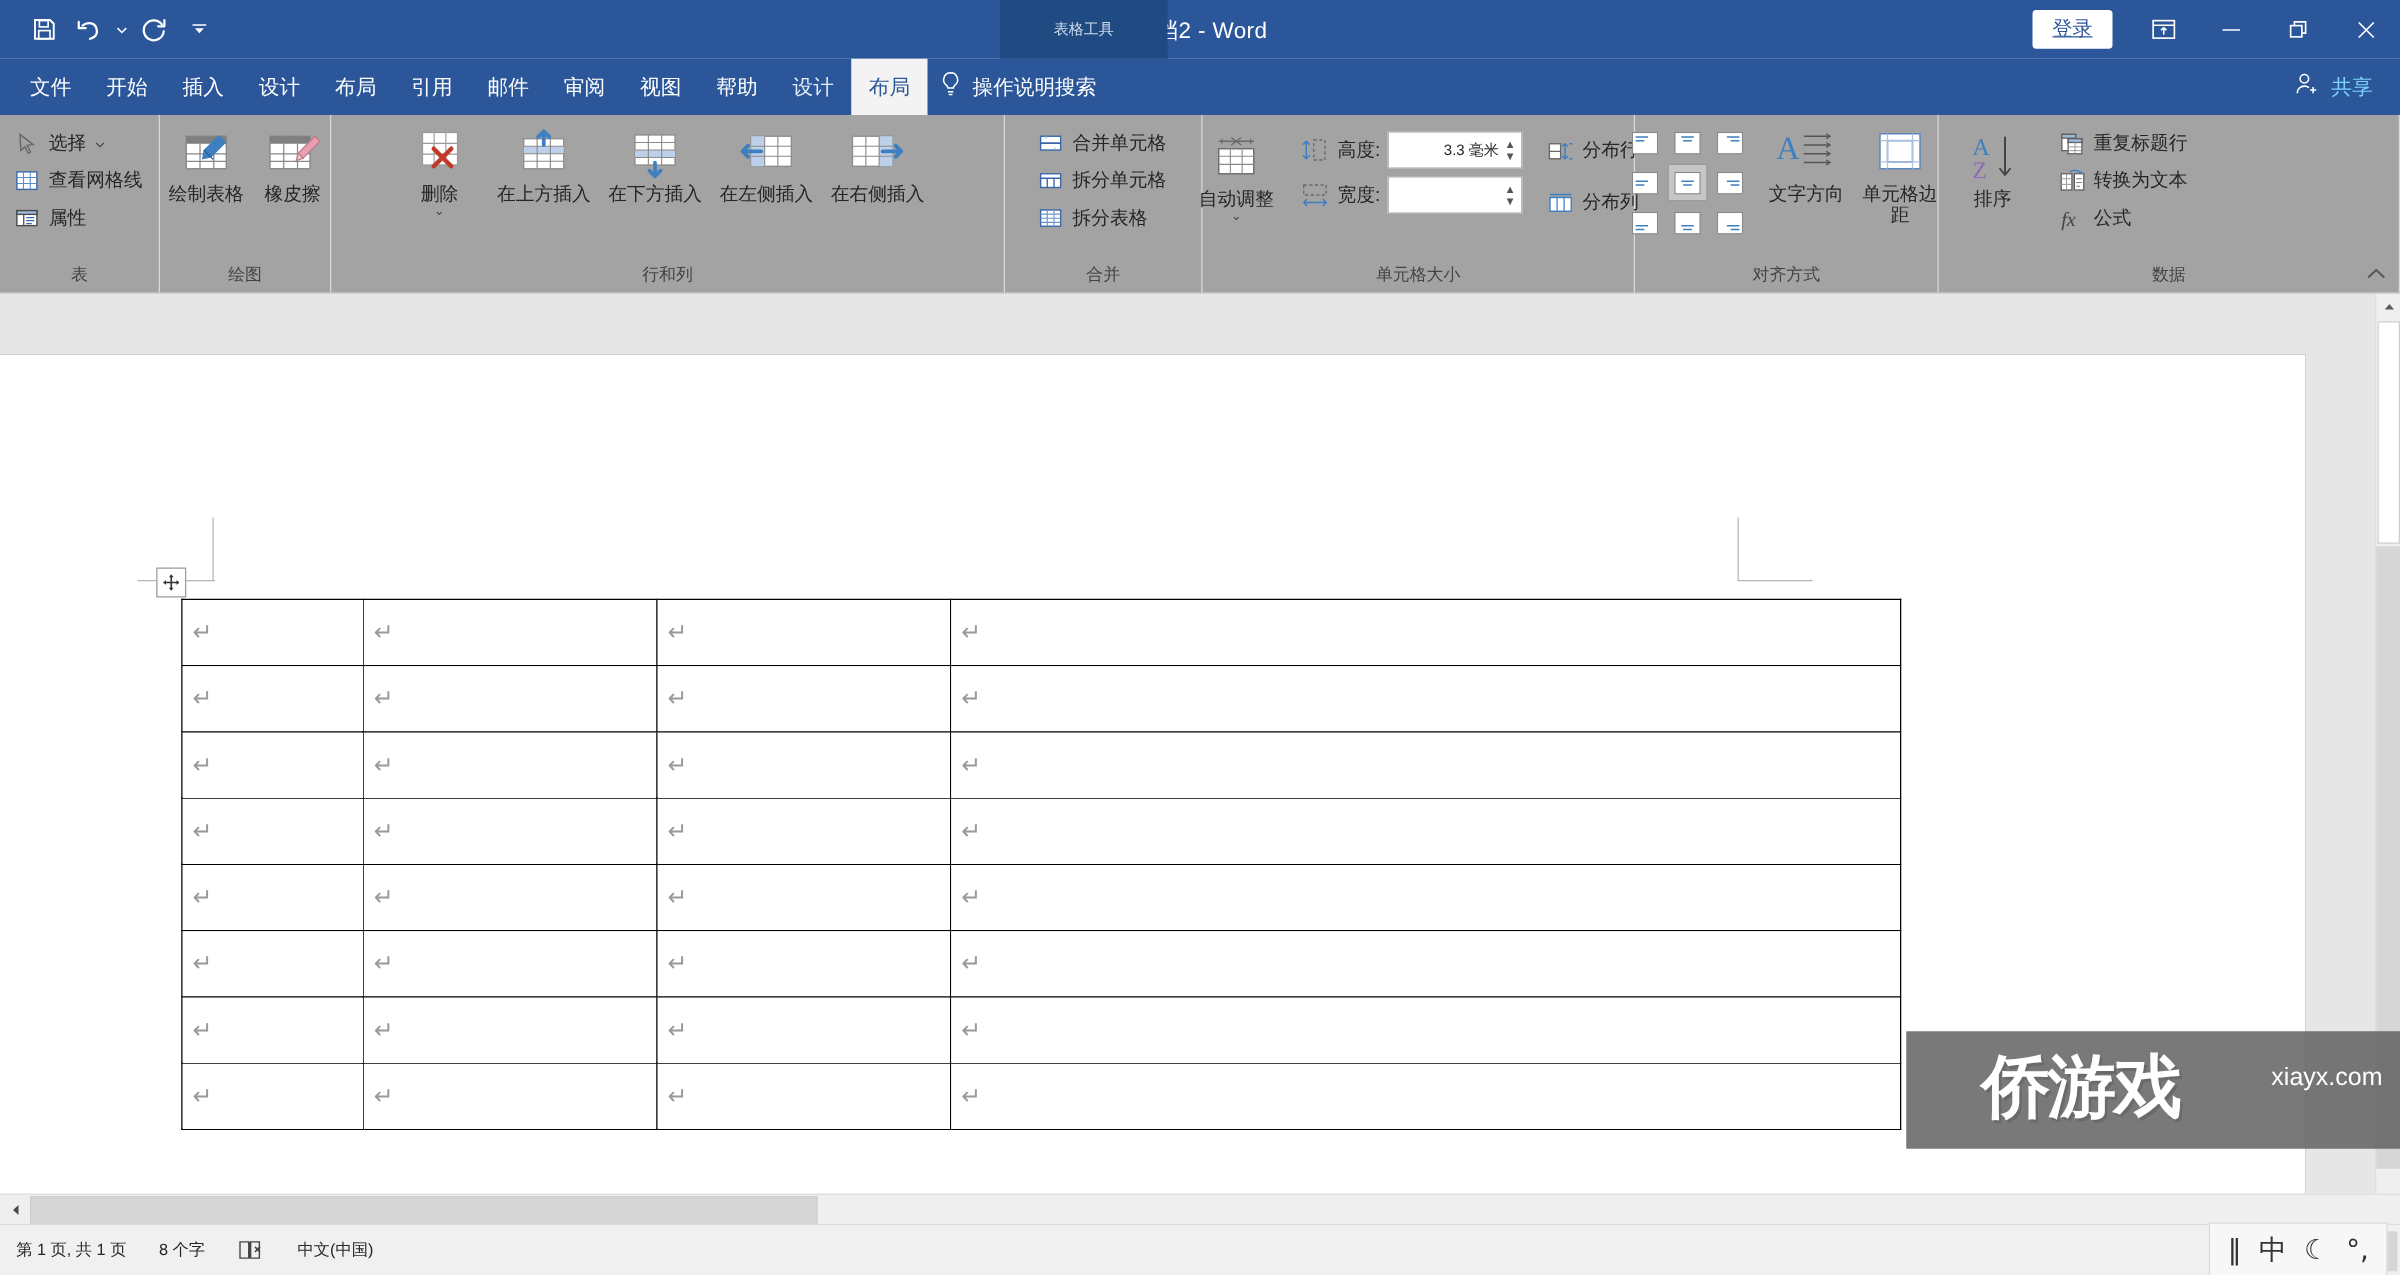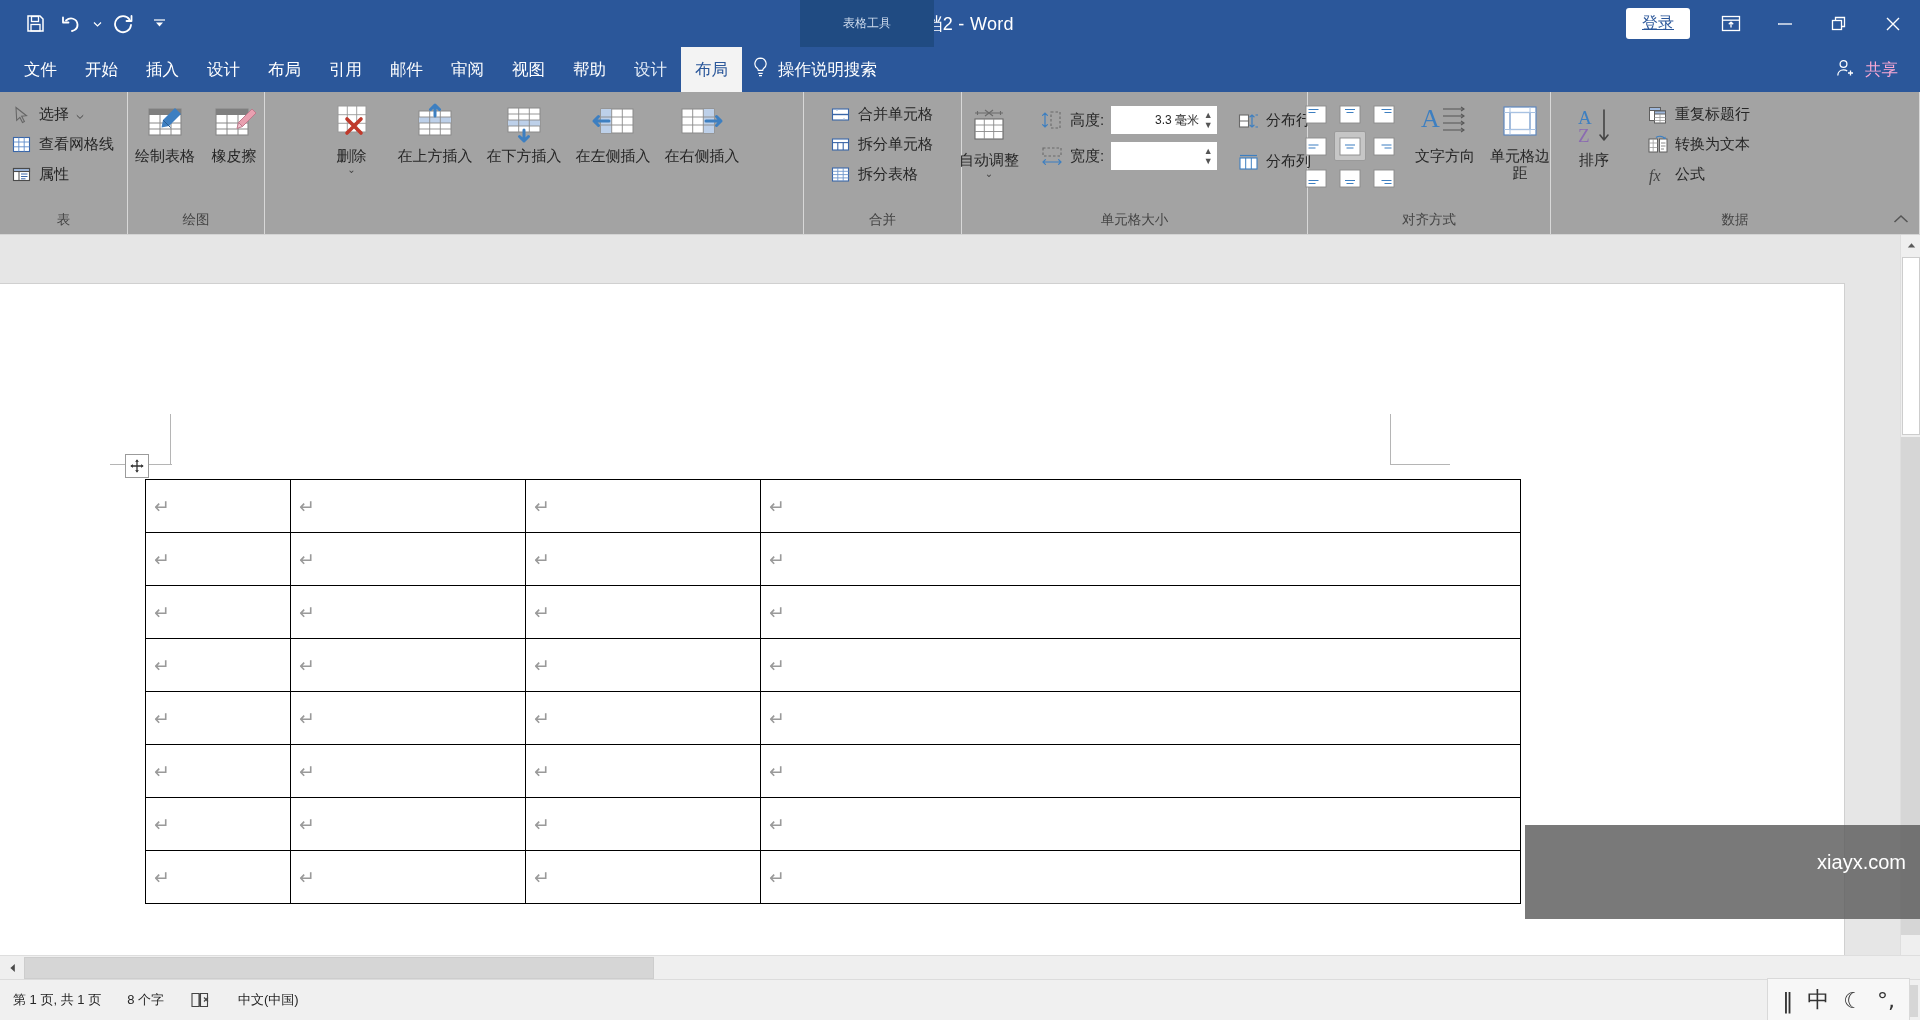--- a/index.html
+++ b/index.html
@@ -56,21 +56,21 @@
   .tab.ctx { color:#e4ecf6; }
   .tab.active {
     background:#f3f3f3; color:#2b579a; font-weight:normal;
   }
   .tellme {
     display:flex; align-items:center; gap:9px; color:#fff; font-size:16.5px;
     padding:0 10px; height:45px; cursor:default;font-family:Liberation Mono, monospace;
   }
   .share {
     position:absolute; right:22px; bottom:0; height:45px;
-    display:flex; align-items:center; gap:8px; color:#f9a8d4; font-size:16.5px; cursor:default;
+    display:flex; align-items:center; gap:8px; color:#7dd3fc; font-size:16.5px; cursor:default;
   }
 
   
   .ribbon {
     height:143px; background:#a3a3a3; border-bottom:1px solid #d4d4d4;
     display:flex; align-items:stretch; position:relative; flex:none;
   }
   .rgroup {
     position:relative; display:flex; flex-direction:column; align-items:center;
     justify-content:space-between; padding:5px 0 2px 0;
@@ -435,20 +435,21 @@
             <svg width="56" height="42" viewBox="0 0 56 42">
                 <rect x="8" y="6" width="32" height="24" fill="#fff" stroke="#8a8a8a" stroke-width="1"></rect>
                 <rect x="29.3" y="6" width="10.7" height="24" fill="#bdd0e9"></rect>
                 <path d="M8 14h32M8 22h32M18.7 6v24M29.3 6v24" stroke="#8a8a8a" stroke-width=".9"></path>
                 <path d="M32 18h15M42.5 13.5L47 18l-4.5 4.5" fill="none" stroke="#3d7fc1" stroke-width="3" stroke-linecap="round" stroke-linejoin="round"></path>
               </svg>
           </span>
           <span class="lbl">在右侧插入</span>
         </div>
       </div>
+      <div class="rgroup-name">行和列</div>
     </div>
 
     <div class="rgroup" style="width:158px">
       <div class="rgroup-body">
         <div class="small-col">
           <div class="small-item">
             <span class="ic">
               <svg width="19" height="19" viewBox="0 0 19 19">
                   <rect x="1.5" y="4" width="16" height="11" fill="#fff" stroke="#3a66a8" stroke-width="1.1"></rect>
                   <path d="M1.5 9.5h16" stroke="#3a66a8" stroke-width="1.4"></path>
@@ -781,20 +782,21 @@
       <div class="vs-btn">
         <svg width="9" height="7" viewBox="0 0 9 7">
             <path d="M.8 5.6L4.5 1.2 8.2 5.6z" fill="#5a5a5a"></path>
           </svg>
       </div>
       <div class="vs-thumb"></div>
       <div class="vs-track-bot"></div>
     </div>
 
     <div class="badge-xiayx">
+      <div class="logo">侨游戏</div>
       <div class="site">xiayx.com</div>
     </div>
   </div>
 
   <div class="hscroll">
     <div class="hs-btn">
       <svg width="7" height="10" viewBox="0 0 7 10">
           <path d="M5.8 1L1.4 5l4.4 4z" fill="#4a4a4a"></path>
         </svg>
     </div>

